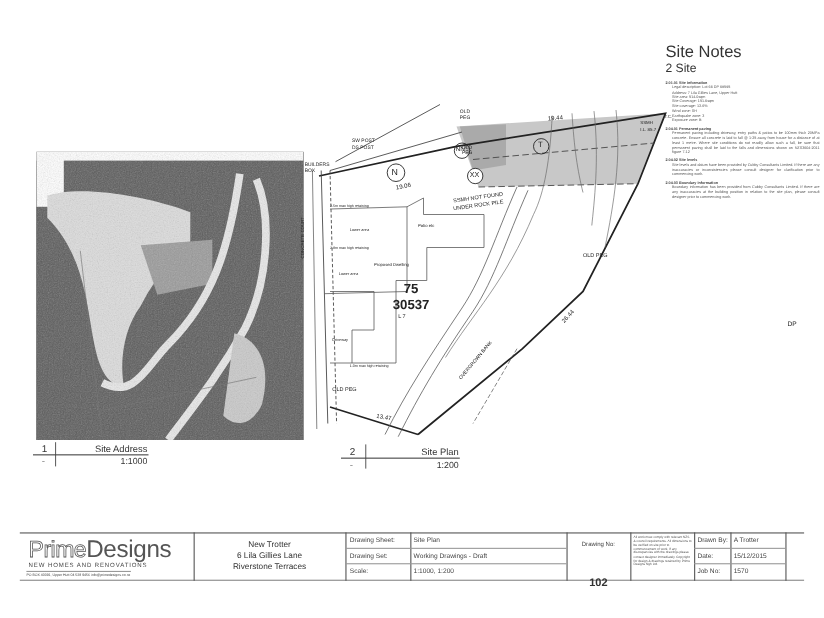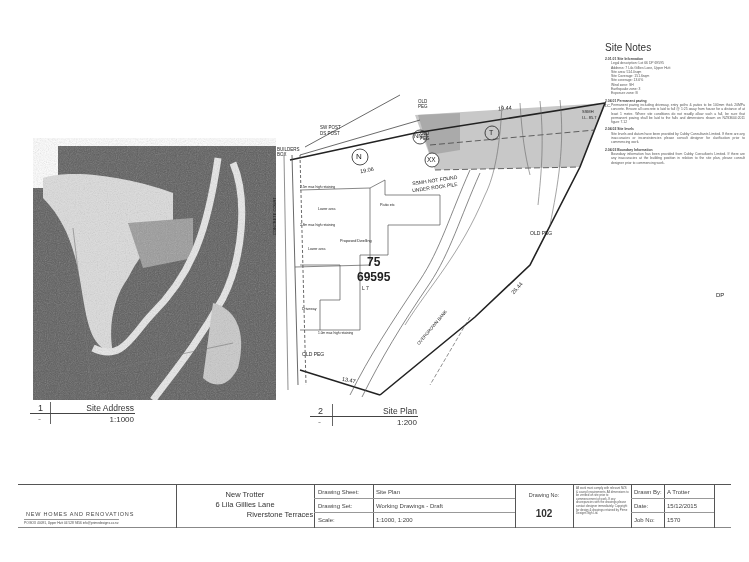--- a/index.html
+++ b/index.html
@@ -7,21 +7,21 @@
          font-family:"Liberation Sans", sans-serif; color:#222; }
   .abs { position:absolute; }
   
   #aerial { left:33px; top:138px; width:243px; height:262px; overflow:hidden; background:#5a5a5a; }
   
   .vlabel { font-size:9px; color:#333; }
   .vline { background:#444; height:1px; }
   .vtick { background:#666; width:1px; }
   
   #notes { left:605px; top:42px; width:140px; font-size:3.4px; line-height:4.3px; color:#555; }
-  #notes .h1 { font-size:10px; line-height:12px; color:#333; }
+  #notes .h1 { font-size:15px; line-height:12px; color:#333; }
   #notes .h2 { font-size:11px; line-height:16px; color:#333; margin-bottom:3px; }
   #notes .sec { font-weight:bold; color:#444; margin-top:3px; }
   #notes .body { padding-left:6px; text-align:justify; }
   
   #titleblock { left:18px; top:484px; width:713px; height:46px; }
   .tb-line { position:absolute; background:#555; }
   .tb-cell { position:absolute; font-size:6px; color:#444; white-space:nowrap; }
   .brand-prime { font-size:21px; color:#fff; -webkit-text-stroke:0.7px #555; letter-spacing:-0.5px; font-family:"Liberation Sans", sans-serif; }
   .brand-designs { font-size:22px; color:#555; letter-spacing:-0.3px; }
 </style>
@@ -132,34 +132,35 @@
   <div class="abs" style="left:48px;top:122px;font-size:3.5px;">Lower area</div>
   <div class="abs" style="left:38px;top:162px;font-size:3.5px;">Lower area</div>
   <div class="abs" style="left:70px;top:154px;font-size:3.8px;">Proposed Dwelling</div>
   <div class="abs" style="left:32px;top:222px;font-size:3.5px;">Driveway</div>
   <div class="abs" style="left:30px;top:100px;font-size:3.3px;">2.5m max high retaining</div>
   <div class="abs" style="left:30px;top:138px;font-size:3.3px;">2.8m max high retaining</div>
   <div class="abs" style="left:48px;top:246px;font-size:3.3px;">1.0m max high retaining</div>
   <div class="abs" style="left:2px;top:150px;font-size:4px;transform:rotate(-90deg);transform-origin:left top;white-space:nowrap;">CONCRETE COURT</div>
 
   <div class="abs" style="left:97px;top:170px;font-size:12px;font-weight:bold;color:#222;">75</div>
-  <div class="abs" style="left:87px;top:185px;font-size:12px;font-weight:bold;color:#222;">69595</div>
+  <div class="abs" style="left:87px;top:185px;font-size:12px;font-weight:bold;color:#222;">30537</div>
   <div class="abs" style="left:92px;top:200px;font-size:5px;">L 7</div>
   <div class="abs" style="left:446px;top:207px;font-size:6px;">DP</div>
 </div>
 
 <div class="abs vlabel" style="left:318px;top:406px;">2</div>
 <div class="abs vlabel" style="left:318px;top:417px;color:#888;">-</div>
 <div class="abs vtick" style="left:332px;top:404px;height:22px;"></div>
 <div class="abs vline" style="left:310px;top:416px;width:108px;"></div>
 <div class="abs vlabel" style="left:360px;top:406px;width:57px;text-align:right;font-size:8.5px;">Site Plan</div>
 <div class="abs vlabel" style="left:360px;top:418px;width:57px;text-align:right;font-size:8px;">1:200</div>
 
 <div id="notes" class="abs">
   <div class="h1">Site Notes</div>
+  <div class="h2">2 Site</div>
 
   <div class="sec">2.01.01 Site Information</div>
   <div class="body">
     <div>Legal description: Lot 66 DP 69595</div>
     <div>Address: 7 Lila Gillies Lane, Upper Hutt</div>
     <div>Site area: 514.0sqm</div>
     <div>Site Coverage: 151.6sqm</div>
     <div>Site coverage: 13.6%</div>
     <div>Wind zone: SH</div>
     <div>Earthquake zone: 3</div>
@@ -186,36 +187,39 @@
   <div class="tb-line" style="left:497px;top:0;width:1px;height:44px;"></div>
   <div class="tb-line" style="left:555px;top:0;width:1px;height:44px;"></div>
   <div class="tb-line" style="left:613px;top:0;width:1px;height:44px;"></div>
   <div class="tb-line" style="left:646px;top:0;width:1px;height:44px;"></div>
   <div class="tb-line" style="left:696px;top:0;width:1px;height:44px;"></div>
   <div class="tb-line" style="left:296px;top:14px;width:201px;height:1px;background:#999;"></div>
   <div class="tb-line" style="left:296px;top:28px;width:201px;height:1px;background:#999;"></div>
   <div class="tb-line" style="left:613px;top:14px;width:83px;height:1px;background:#999;"></div>
   <div class="tb-line" style="left:613px;top:28px;width:83px;height:1px;background:#999;"></div>
 
+  <div class="abs" style="left:8px;top:2px;white-space:nowrap;">
+    <span class="brand-prime">Prime</span><span class="brand-designs">Designs</span>
+  </div>
   <div class="tb-cell" style="left:8px;top:27px;font-size:5.5px;letter-spacing:0.8px;">NEW HOMES AND RENOVATIONS</div>
   <div class="tb-cell" style="left:6px;top:35px;font-size:3.2px;border-top:1px solid #999;padding-top:1px;">PO BOX 40091, Upper Hutt     04 528 9456     info@primedesigns.co.nz</div>
 
   <div class="tb-cell" style="left:158px;top:6px;width:138px;text-align:center;font-size:7.5px;color:#333;">New Trotter</div>
   <div class="tb-cell" style="left:158px;top:16px;width:138px;text-align:center;font-size:7.5px;color:#333;">6 Lila Gillies Lane</div>
-  <div class="tb-cell" style="left:158px;top:26px;width:138px;text-align:center;font-size:7.5px;color:#333;margin-left:35px;">Riverstone Terraces</div>
+  <div class="tb-cell" style="left:158px;top:26px;width:138px;text-align:center;font-size:7.5px;color:#333;">Riverstone Terraces</div>
 
   <div class="tb-cell" style="left:300px;top:5px;">Drawing Sheet:</div>
   <div class="tb-cell" style="left:358px;top:5px;">Site Plan</div>
   <div class="tb-cell" style="left:300px;top:19px;">Drawing Set:</div>
   <div class="tb-cell" style="left:358px;top:19px;">Working Drawings - Draft</div>
   <div class="tb-cell" style="left:300px;top:33px;">Scale:</div>
   <div class="tb-cell" style="left:358px;top:33px;">1:1000, 1:200</div>
 
   <div class="tb-cell" style="left:497px;top:8px;width:58px;text-align:center;font-size:5.5px;">Drawing No:</div>
-  <div class="tb-cell" style="left:497px;top:24px;width:58px;text-align:center;font-size:10px;font-weight:bold;color:#333;">102</div>
+  <div class="tb-cell" style="left:497px;top:41px;width:58px;text-align:center;font-size:10px;font-weight:bold;color:#333;">102</div>
 
   <div class="abs" style="left:558px;top:3px;width:53px;font-size:2.9px;line-height:3.6px;color:#555;">All work must comply with relevant NZS &amp; council requirements. All dimensions to be verified on site prior to commencement of work. If any discrepancies with the drawings please contact designer immediately. Copyright for design &amp; drawings retained by Prime Designs Ngh Ltd.</div>
 
   <div class="tb-cell" style="left:616px;top:5px;">Drawn By:</div>
   <div class="tb-cell" style="left:649px;top:5px;">A Trotter</div>
   <div class="tb-cell" style="left:616px;top:19px;">Date:</div>
   <div class="tb-cell" style="left:649px;top:19px;">15/12/2015</div>
   <div class="tb-cell" style="left:616px;top:33px;">Job No:</div>
   <div class="tb-cell" style="left:649px;top:33px;">1570</div>
 </div>

